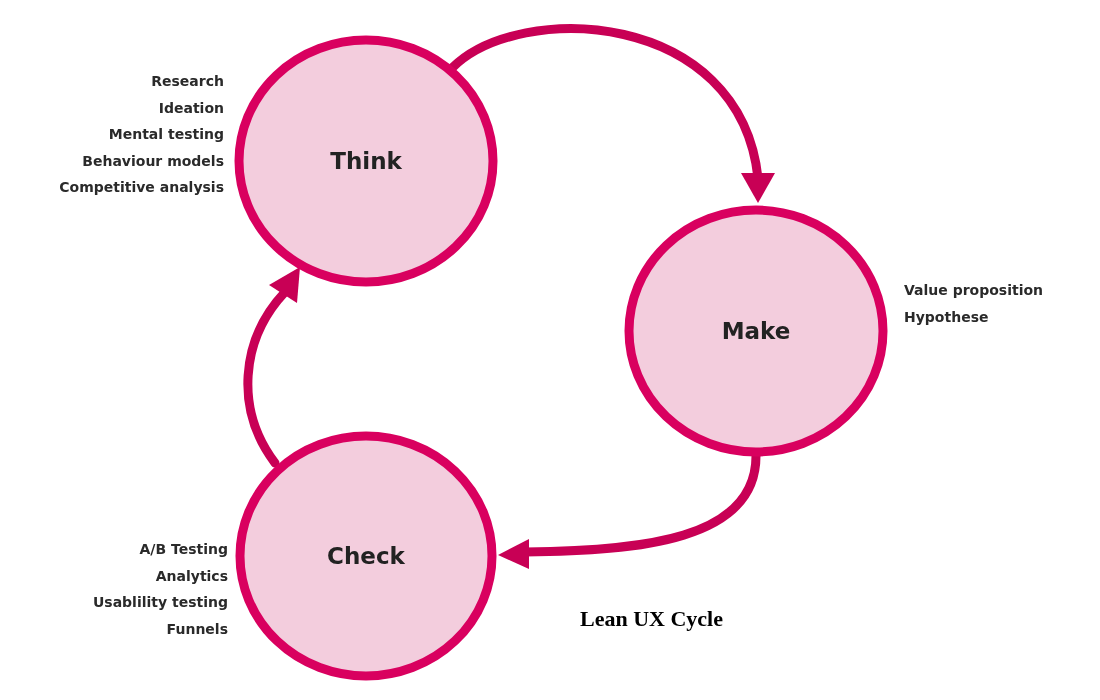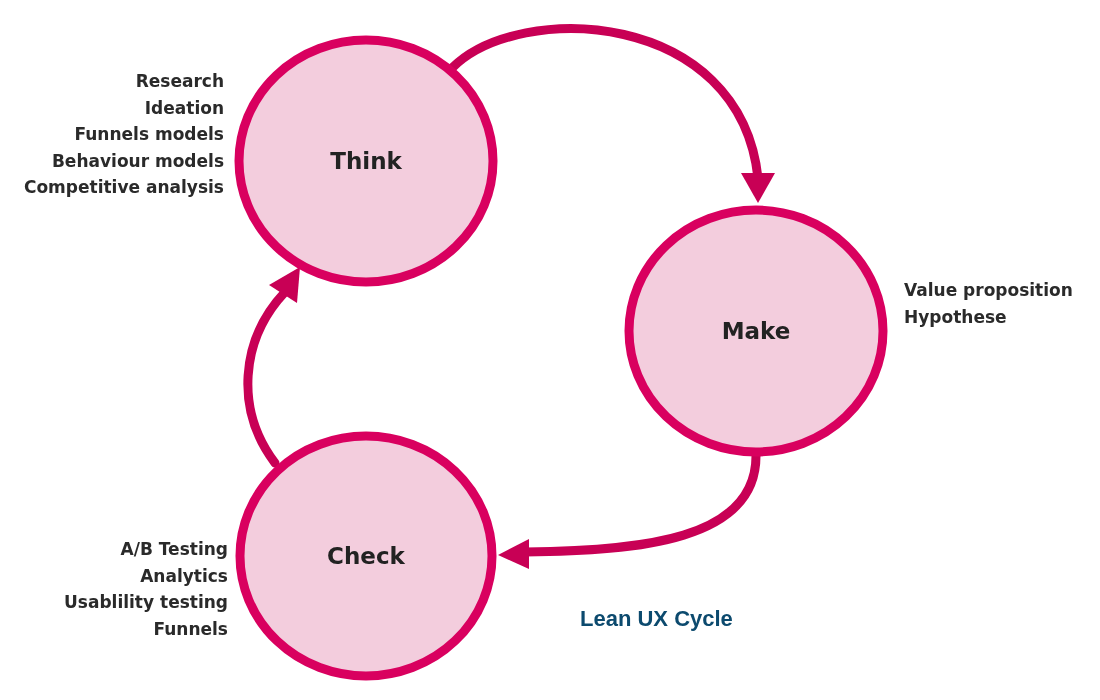--- a/index.html
+++ b/index.html
@@ -1,25 +1,25 @@
 <!DOCTYPE html>
 <html><head>
   <meta charset="utf-8">
   <style>
     html, body { margin: 0; padding: 0; background: #ffffff; }
     body { width: 1100px; height: 700px; position: relative; overflow: hidden;
            font-family: "DejaVu Sans", sans-serif; }
     svg#diagram { position: absolute; left: 0; top: 0; }
     .node-label { font-family: "DejaVu Sans", sans-serif; font-weight: bold; font-size: 23px; fill: #222222; }
     .list { position: absolute; font-family: "DejaVu Sans", sans-serif; font-weight: bold;
-            font-size: 17px; color: #2a2a2a; line-height: 26.6px; margin: 0; padding: 0; list-style: none; }
+            font-size: 14px; color: #2a2a2a; line-height: 26.6px; margin: 0; padding: 0; list-style: none; }
     .list.right-aligned { text-align: right; }
     .list.left-aligned { text-align: left; }
-    .caption { position: absolute; left: 580px; top: 606px; font-family: Liberation Sans, sans-serif;
-               font-weight: bold; font-size: 22px; color: #0c4a6e; }
+    .caption { position: absolute; left: 580px; top: 606px; font-family: Liberation Serif, serif;
+               font-weight: bold; font-size: 22px; color: #000000; }
   </style>
 </head>
 <body>
 
 <svg id="diagram" width="1100" height="700" viewBox="0 0 1100 700">
 
   <path id="edge-think-make" d="M 452 68 C 520 0, 740 10, 758 178" fill="none" stroke="#c80055" stroke-width="9" stroke-linecap="round"></path>
   <polygon points="741,173 775,173 758,203" fill="#c80055"></polygon>
 
   <path id="edge-make-check" d="M 756 456 C 756 540, 640 551, 525 552" fill="none" stroke="#c80055" stroke-width="9" stroke-linecap="round"></path>
@@ -38,21 +38,21 @@
   </g>
   <g>
     <ellipse cx="366" cy="556" rx="126" ry="120" fill="#f3cddd" stroke="#d9005f" stroke-width="9"></ellipse>
     <text class="node-label" x="366" y="564" text-anchor="middle">Check</text>
   </g>
 </svg>
 
 <ul class="list right-aligned" style="right: 876px; top: 68px;">
   <li>Research</li>
   <li>Ideation</li>
-  <li>Funnels models</li>
+  <li>Mental testing</li>
   <li>Behaviour models</li>
   <li>Competitive analysis</li>
 </ul>
 
 <ul class="list left-aligned" style="left: 904px; top: 277px;">
   <li>Value proposition</li>
   <li>Hypothese</li>
 </ul>
 
 <ul class="list right-aligned" style="right: 872px; top: 536px;">

